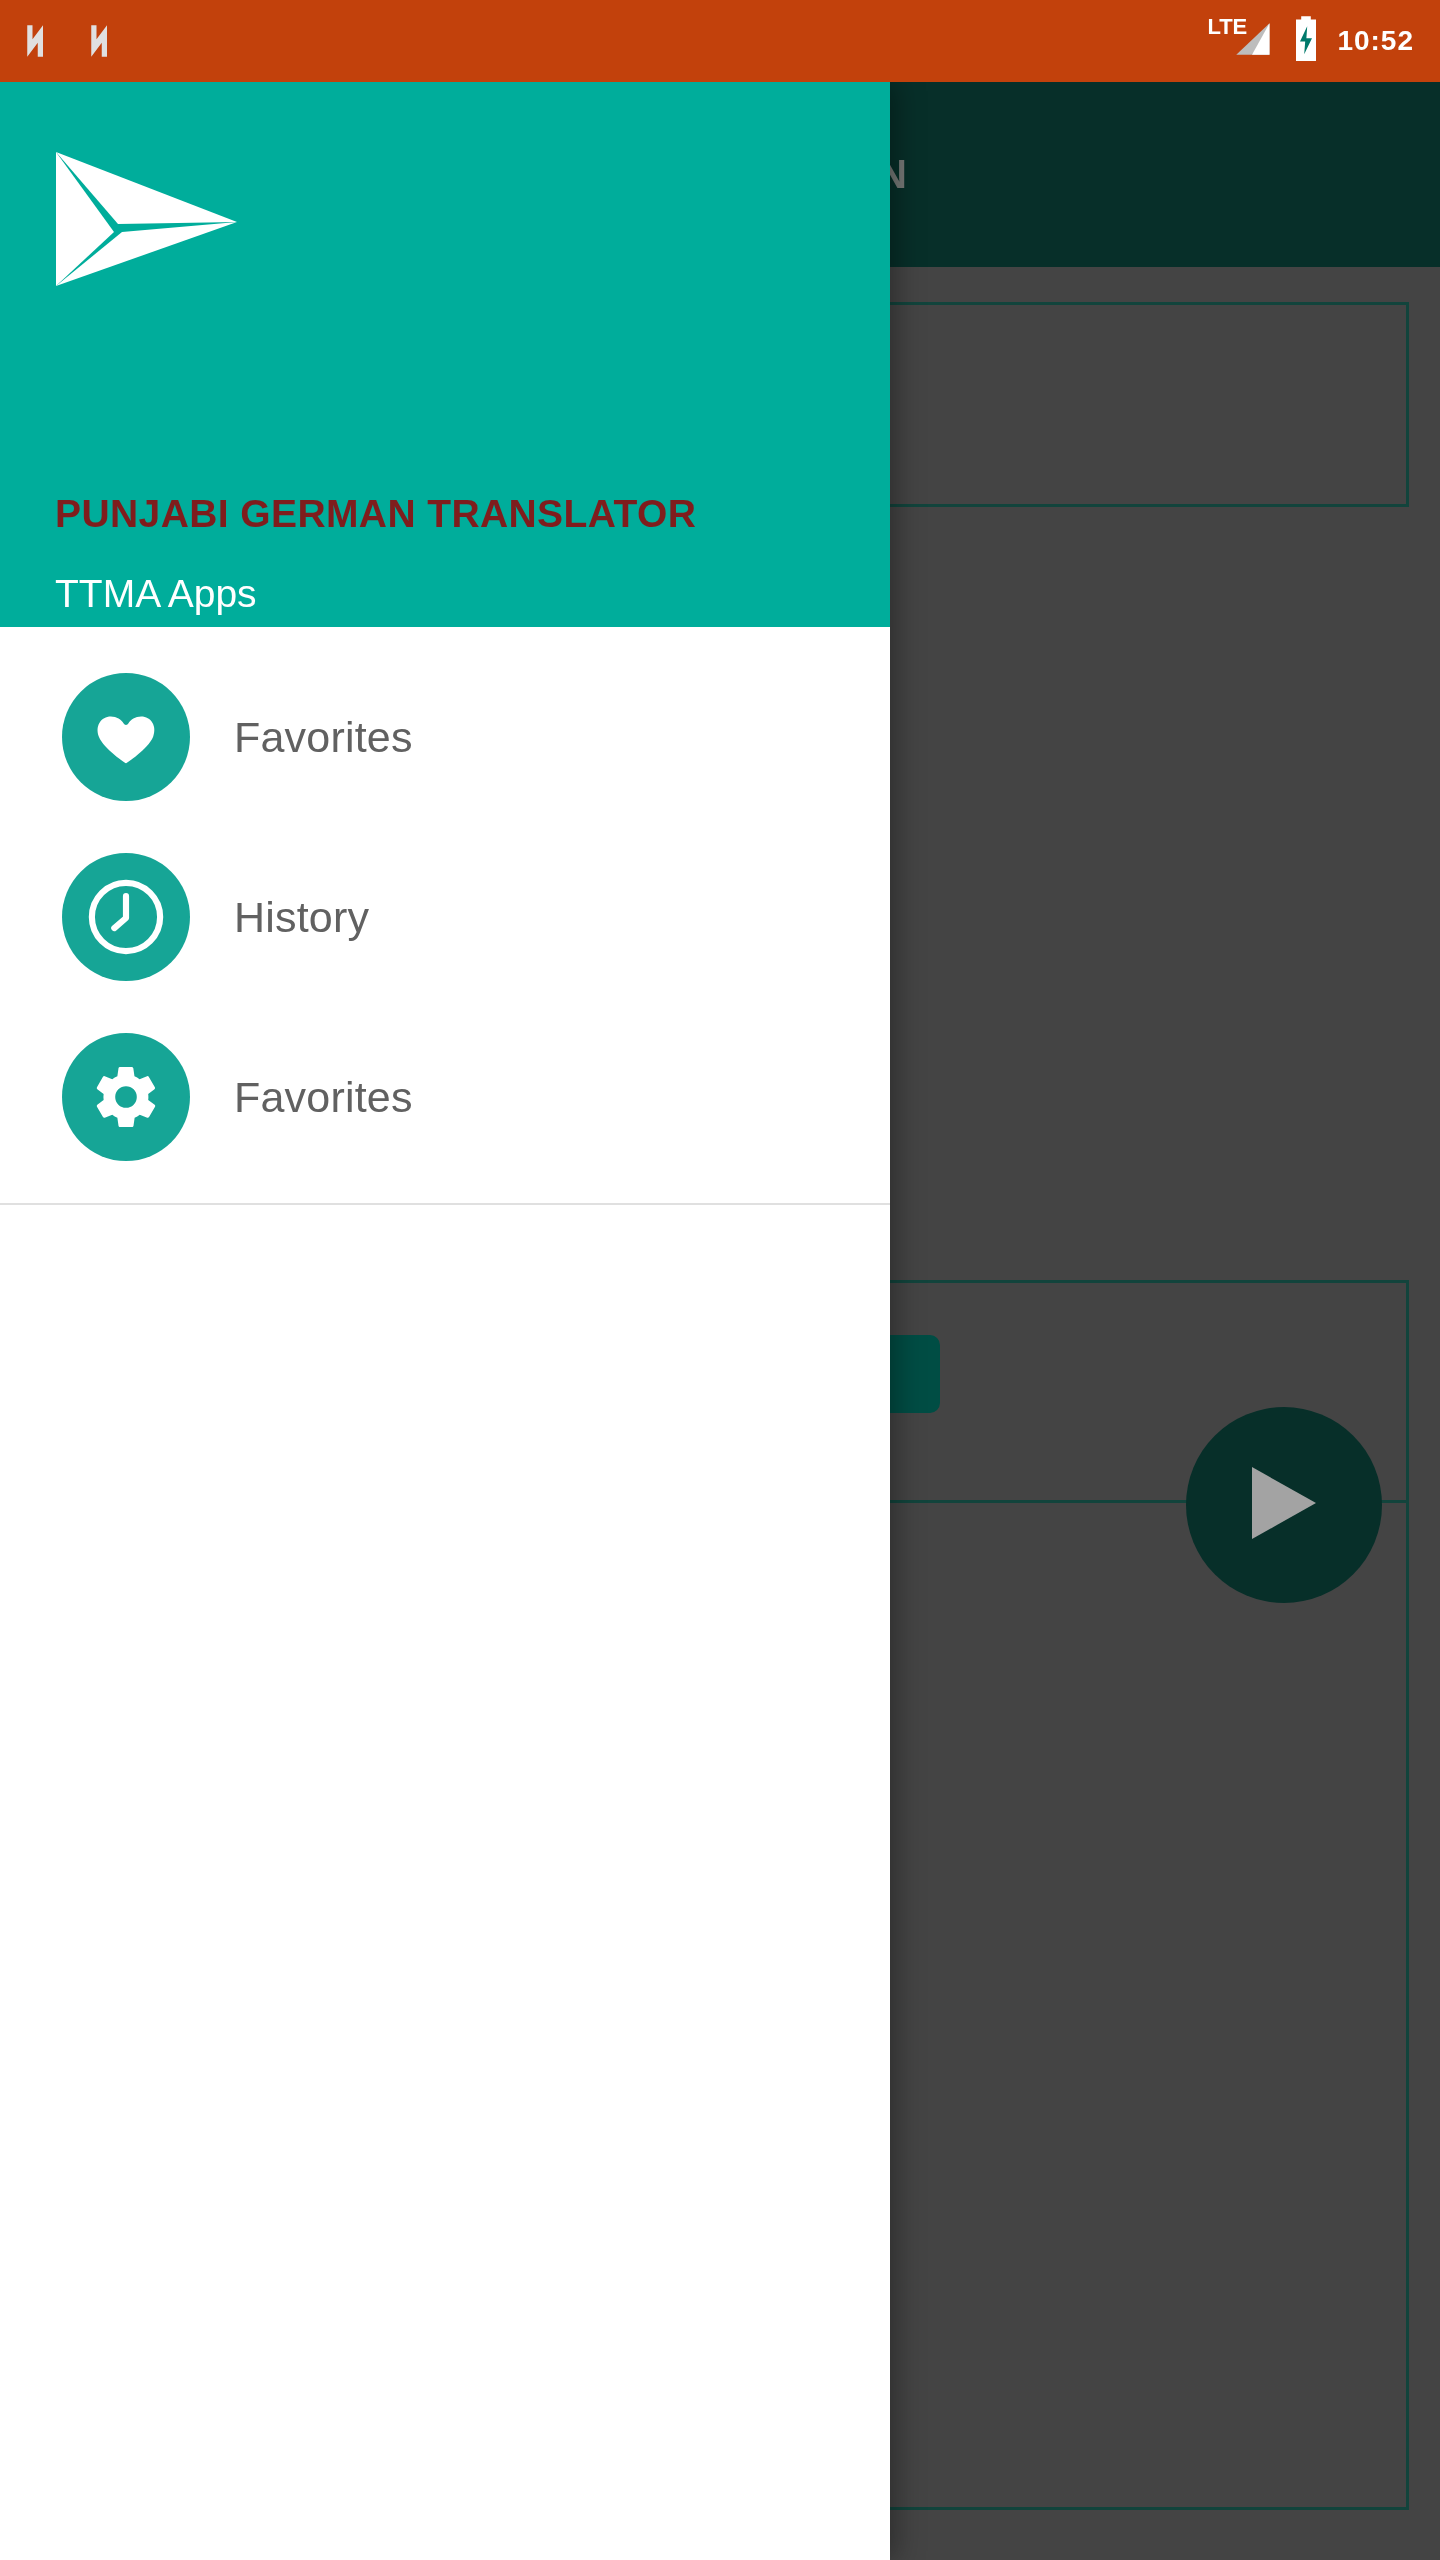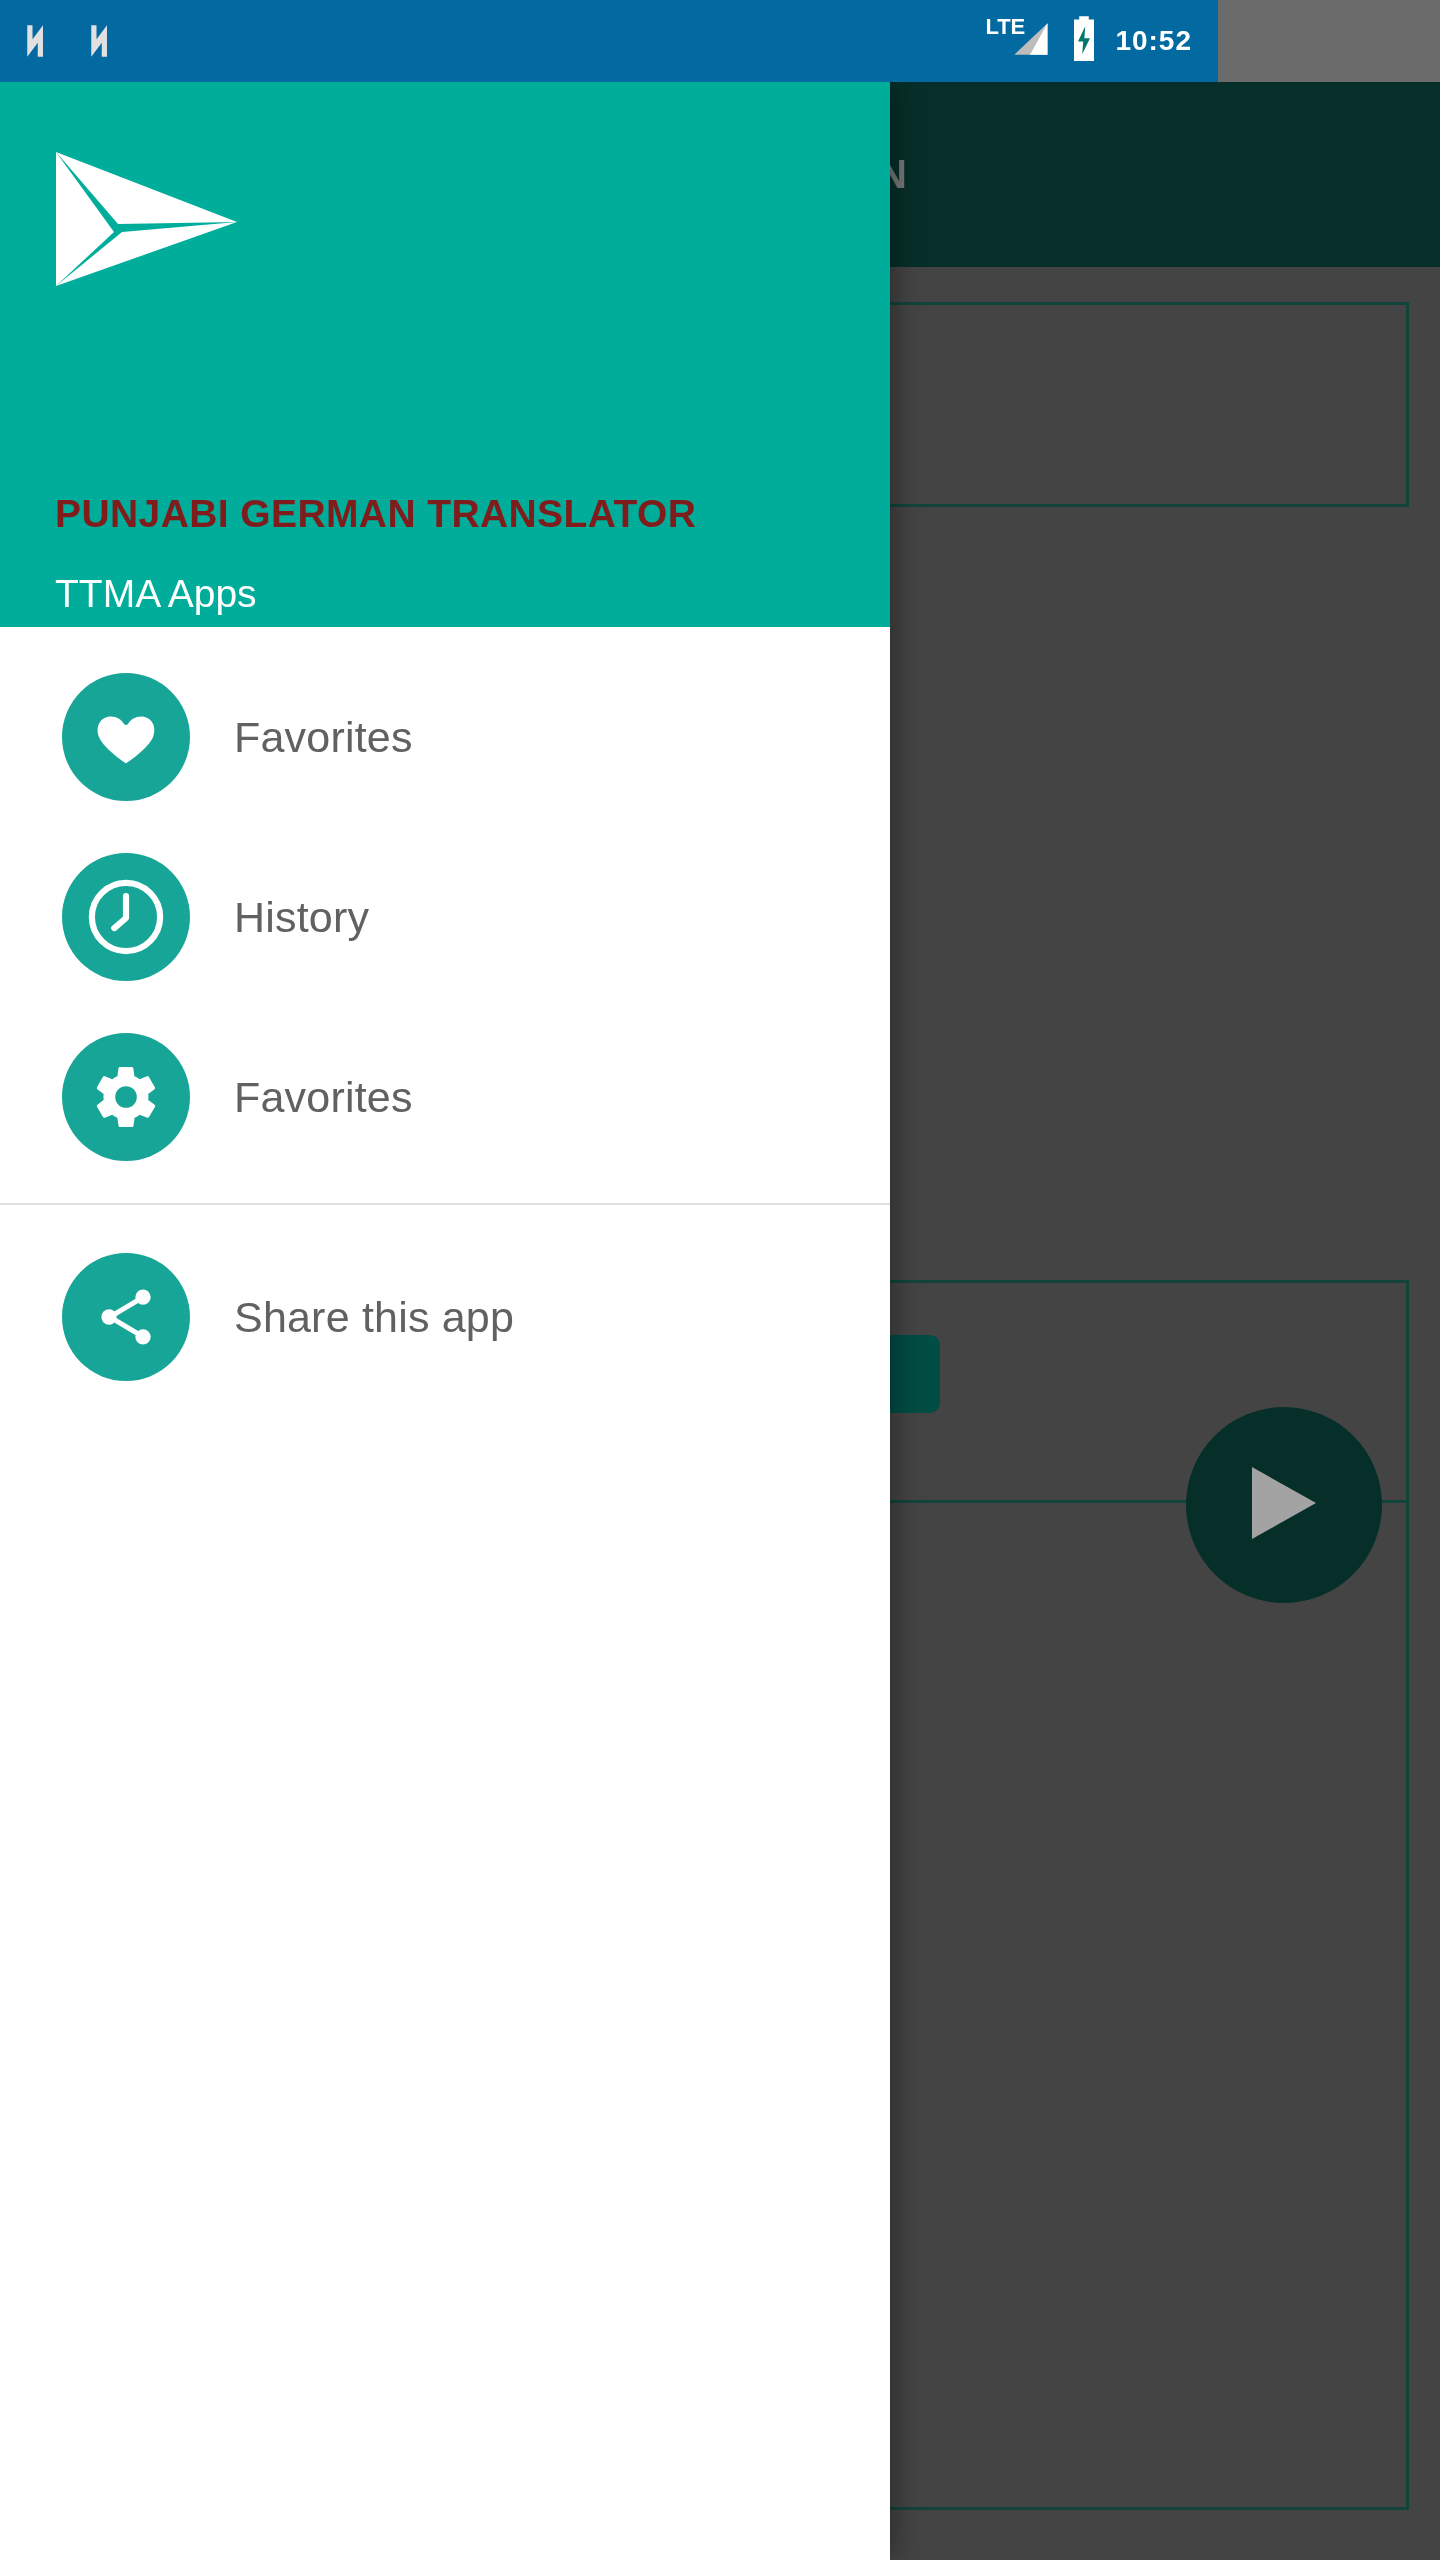--- a/index.html
+++ b/index.html
@@ -16,23 +16,23 @@
     width: 1440px;
     height: 2560px;
     background: #6b6b6b;
     overflow: hidden;
   }
 
   
   #status-bar {
     position: absolute;
     top: 0; left: 0;
-    width: 1218px;
+    width: 1440px;
     height: 82px;
-    background: #0369a1;
+    background: #c2410c;
     display: flex;
     align-items: center;
     z-index: 40;
   }
   .sb-left { display: flex; align-items: center; padding-left: 22px; gap: 22px; }
   .sb-right {
     margin-left: auto;
     display: flex;
     align-items: center;
     gap: 14px;
@@ -265,31 +265,20 @@
         </span>
         <span class="item-label">Favorites</span>
       </div>
 
     </div>
 
     <div id="drawer-divider"></div>
 
     <div class="drawer-list" style="padding-top:0">
 
-      <div class="drawer-item">
-        <span class="item-icon">
-          <svg width="68" height="68" viewBox="0 0 24 24">
-            <circle cx="18" cy="5" r="2.7" fill="#ffffff"></circle>
-            <circle cx="6" cy="12" r="2.7" fill="#ffffff"></circle>
-            <circle cx="18" cy="19" r="2.7" fill="#ffffff"></circle>
-            <path d="M8.3 10.8 L15.7 6.4 M8.3 13.2 L15.7 17.6" stroke="#ffffff" stroke-width="1.8" stroke-linecap="round"></path>
-          </svg>
-        </span>
-        <span class="item-label">Share this app</span>
-      </div>
 
 
     </div>
   </div>
 
   <div id="status-bar">
     <div class="sb-left">
       <span class="n-glyph">
         <svg width="42" height="42" viewBox="0 0 24 24">
           <path d="M3 3 L3 21 L9 13 L9 21 L12 21 L12 3 L6 11 L6 3 Z" fill="#e0e0e0"></path>

